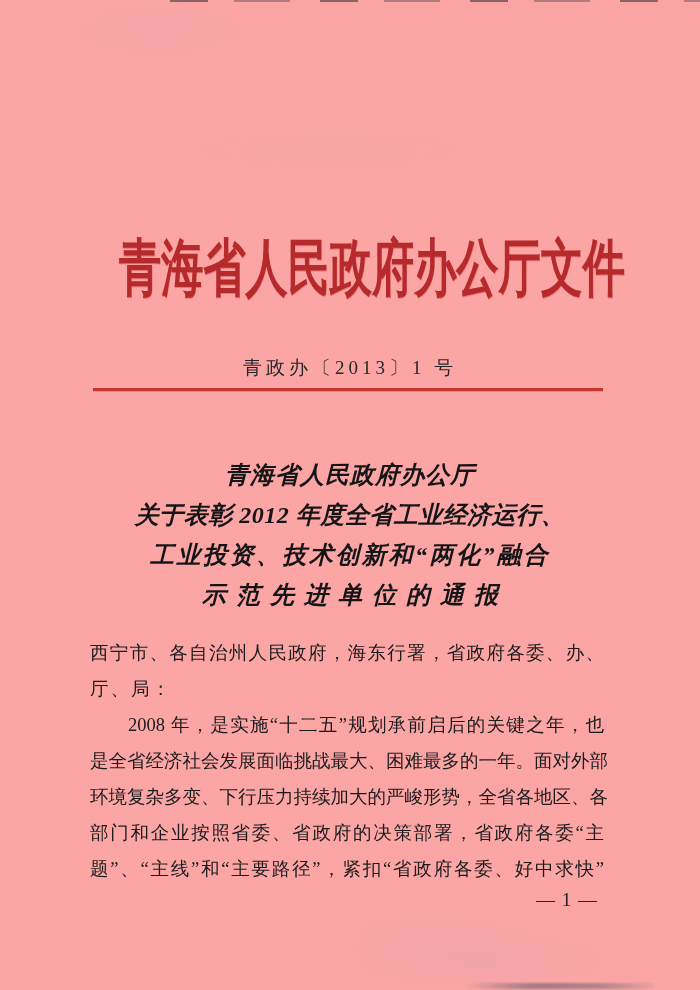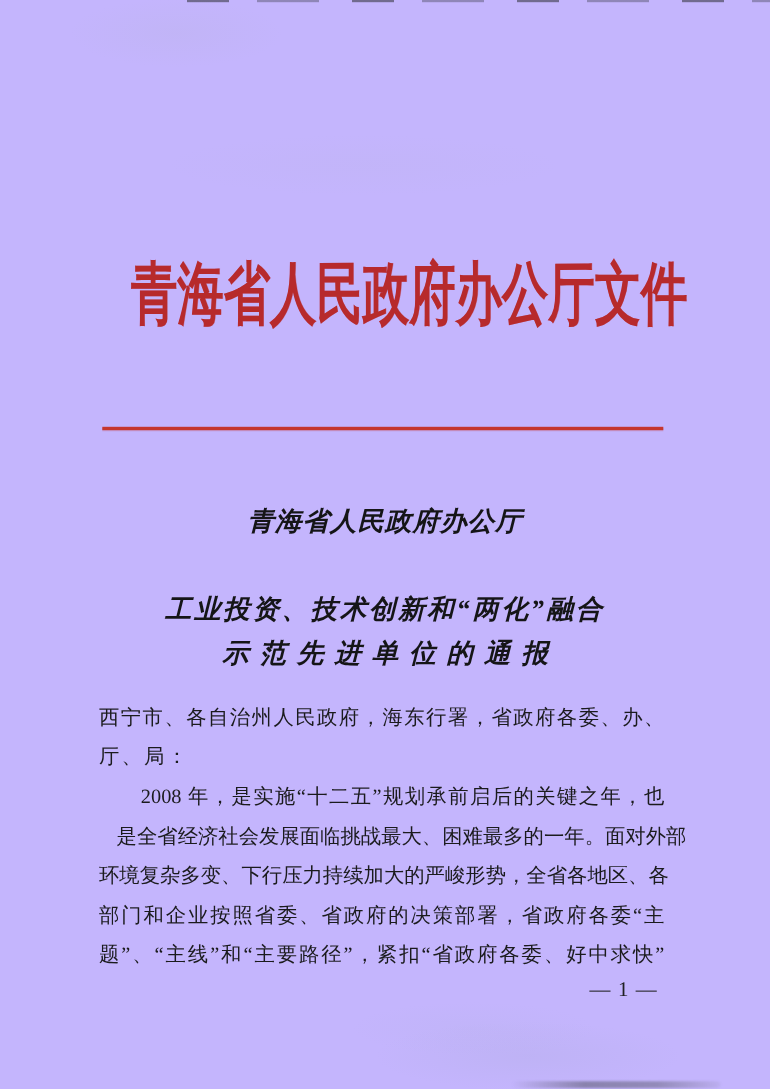--- a/index.html
+++ b/index.html
@@ -6,21 +6,21 @@
     margin: 0;
     padding: 0;
     background: #ffffff;
     font-family: "Liberation Serif", "DejaVu Serif", serif;
   }
   .page {
     position: relative;
     width: 700px;
     height: 990px;
     margin: 0 auto;
-    background: #c4b5fd;
+    background: #fca5a5;
     overflow: hidden;
     color: #1a1a1a;
   }
   
   .paper-texture {
     position: absolute;
     inset: 0;
     background:
       radial-gradient(ellipse 140px 45px at 160px 30px, rgba(170,175,190,0.10), rgba(170,175,190,0) 70%),
       radial-gradient(ellipse 260px 40px at 330px 150px, rgba(170,175,190,0.06), rgba(170,175,190,0) 70%),
@@ -106,21 +106,21 @@
     line-height: 28px;
     font-size: 18.5px;
     color: #1b1b1d;
     text-align: justify;
     text-align-last: justify;
     white-space: nowrap;
   }
   .b0 { top: 639px; }
   .b1 { top: 675px; text-align-last: left; letter-spacing: 2px; }
   .b2 { top: 711px; text-indent: 38px; }
-  .b3 { top: 747px; margin-left: 16px; }
+  .b3 { top: 747px; }
   .b4 { top: 783px; }
   .b5 { top: 819px; }
   .b6 { top: 855px; }
   .page-number {
     position: absolute;
     top: 888px; left: 536px;
     width: 80px; height: 24px;
     line-height: 24px;
     font-size: 19px;
     letter-spacing: 1px;
@@ -132,24 +132,26 @@
 <body>
 
 <div class="page">
   <div class="paper-texture"></div>
   <div class="scan-edge-top"></div>
 
   <div class="red-header">
     <span class="stretch">青海省人民政府办公厅文件</span>
   </div>
 
+  <div class="doc-number">青政办〔2013〕1 号</div>
 
   <div class="red-line"></div>
 
   <div class="doc-title-line t1">青海省人民政府办公厅</div>
+  <div class="doc-title-line t2">关于表彰 2012 年度全省工业经济运行、</div>
   <div class="doc-title-line t3">工业投资、技术创新和“两化”融合</div>
   <div class="doc-title-line t4">示范先进单位的通报</div>
 
   <div class="body-line b1">厅、局：</div>
   <div class="body-line b0">西宁市、各自治州人民政府，海东行署，省政府各委、办、</div>
   <div class="body-line b2">2008 年，是实施“十二五”规划承前启后的关键之年，也</div>
   <div class="body-line b3">是全省经济社会发展面临挑战最大、困难最多的一年。面对外部</div>
   <div class="body-line b4">环境复杂多变、下行压力持续加大的严峻形势，全省各地区、各</div>
   <div class="body-line b5">部门和企业按照省委、省政府的决策部署，省政府各委“主</div>
   <div class="body-line b6">题”、“主线”和“主要路径”，紧扣“省政府各委、好中求快”</div>

